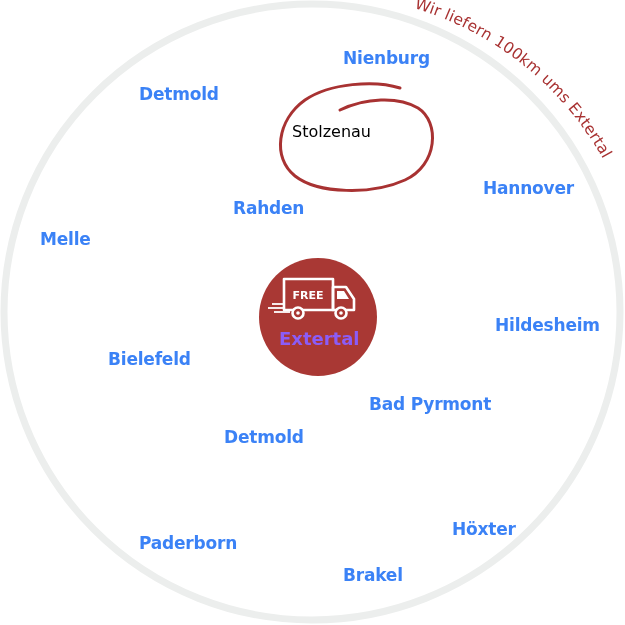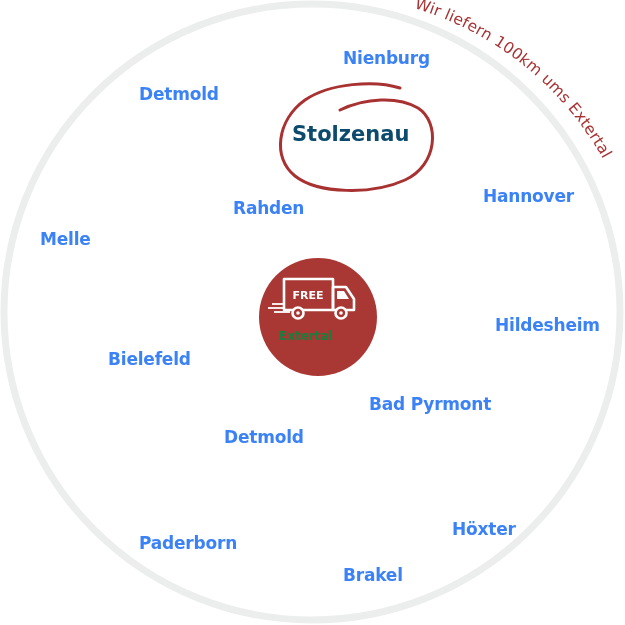--- a/index.html
+++ b/index.html
@@ -1,24 +1,24 @@
 <!DOCTYPE html>
 <html><head>
 <meta charset="utf-8">
 <style>
   html, body { margin: 0; padding: 0; background: #ffffff; }
   body { width: 625px; height: 625px; position: relative; overflow: hidden;
          font-family: "DejaVu Sans", sans-serif; }
   .svgwrap { position: absolute; left: 0; top: 0; width: 625px; height: 625px; }
   .city { position: absolute; font-family: "DejaVu Sans", sans-serif; font-weight: bold;
           font-size: 17px; color: #3b82f6; white-space: nowrap; letter-spacing: -0.2px; line-height: 1; }
-  .highlight { position: absolute; font-family: "DejaVu Sans", sans-serif; font-weight: bold;
-          font-size: 21px; color: #0c4a6e; white-space: nowrap; line-height: 1; }
+  .highlight { position: absolute; font-family: "DejaVu Sans", sans-serif; font-weight: normal;
+          font-size: 16px; color: #000000; white-space: nowrap; line-height: 1; }
   .badge-label { position: absolute; font-family: "DejaVu Sans", sans-serif; font-weight: bold;
-          font-size: 12px; color: #15803d; white-space: nowrap; line-height: 1; }
+          font-size: 18px; color: #8b5cf6; white-space: nowrap; line-height: 1; }
   .free-label { font-family: "DejaVu Sans", sans-serif; font-weight: bold; }
 </style>
 </head>
 <body>
 
 <svg class="svgwrap" width="625" height="625" viewBox="0 0 625 625">
 
   <circle cx="312" cy="312" r="308" fill="none" stroke="#eceeed" stroke-width="7"></circle>
 
   <defs>
@@ -51,21 +51,21 @@
   </g>
 </svg>
 
 <div class="badge-label" style="left:279px; top:330px;">Extertal</div>
 
 <div class="highlight" style="left:292px; top:124px;">Stolzenau</div>
 
 <div class="city" style="left:343px; top:50px;">Nienburg</div>
 <div class="city" style="left:139px; top:86px;">Detmold</div>
 <div class="city" style="left:233px; top:200px;">Rahden</div>
-<div class="city" style="left:483px; top:188px;text-align:center;">Hannover</div>
+<div class="city" style="left:483px; top:180px;text-align:center;">Hannover</div>
 <div class="city" style="left:40px; top:231px;">Melle</div>
 <div class="city" style="left:495px; top:317px;">Hildesheim</div>
 <div class="city" style="left:108px; top:351px;">Bielefeld</div>
 <div class="city" style="left:369px; top:396px;">Bad Pyrmont</div>
 <div class="city" style="left:224px; top:429px;">Detmold</div>
 <div class="city" style="left:432px; top:521px;margin-left:20px;">Höxter</div>
 <div class="city" style="left:139px; top:535px;">Paderborn</div>
 <div class="city" style="left:343px; top:567px;">Brakel</div>
 
 </body></html>

